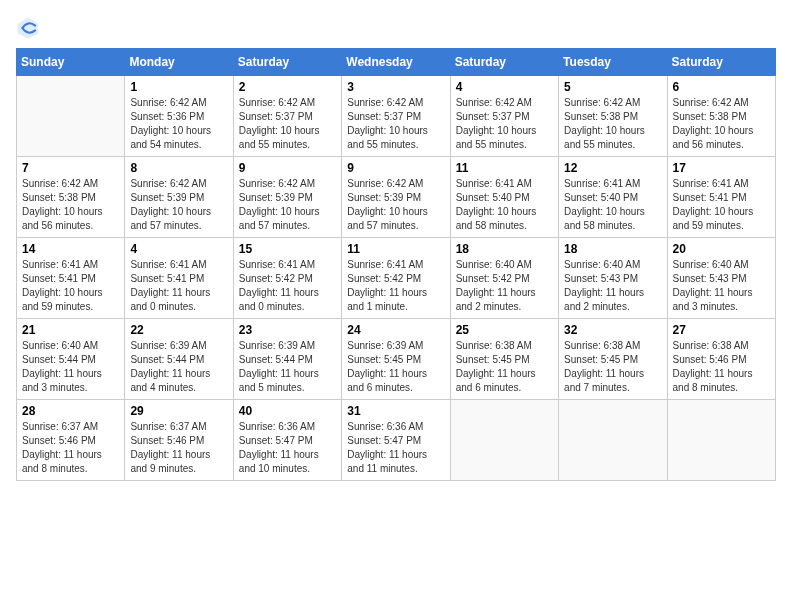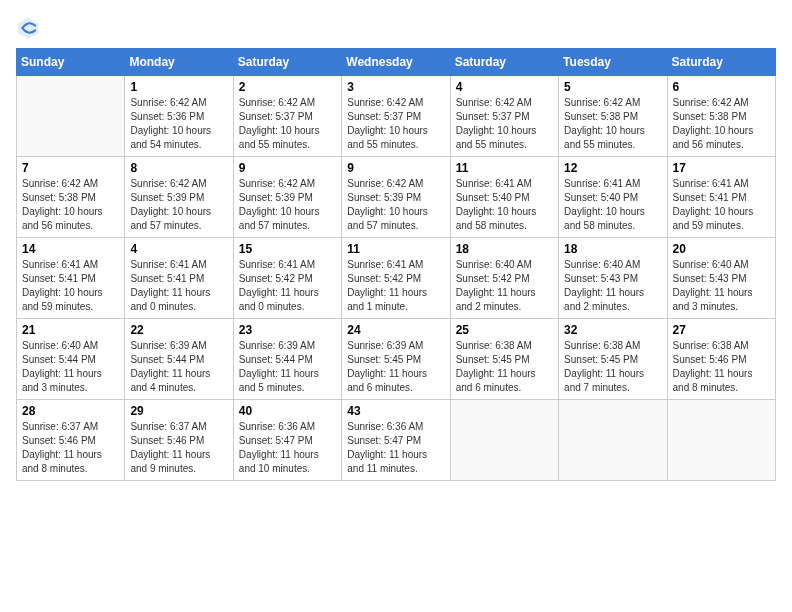--- a/index.html
+++ b/index.html
@@ -242,21 +242,21 @@
         </td>
         <td>
           <div class="cell-date">29</div>
           <div class="cell-info">Sunrise: 6:37 AM<br>Sunset: 5:46 PM<br>Daylight: 11 hours<br>and 9 minutes.</div>
         </td>
         <td>
           <div class="cell-date">40</div>
           <div class="cell-info">Sunrise: 6:36 AM<br>Sunset: 5:47 PM<br>Daylight: 11 hours<br>and 10 minutes.</div>
         </td>
         <td>
-          <div class="cell-date">43</div>
+          <div class="cell-date">31</div>
           <div class="cell-info">Sunrise: 6:36 AM<br>Sunset: 5:47 PM<br>Daylight: 11 hours<br>and 11 minutes.</div>
         </td>
         <td class="empty-cell"></td>
         <td class="empty-cell"></td>
         <td class="empty-cell"></td>
       </tr>
     </tbody>
 </table>
 
 </body></html>

